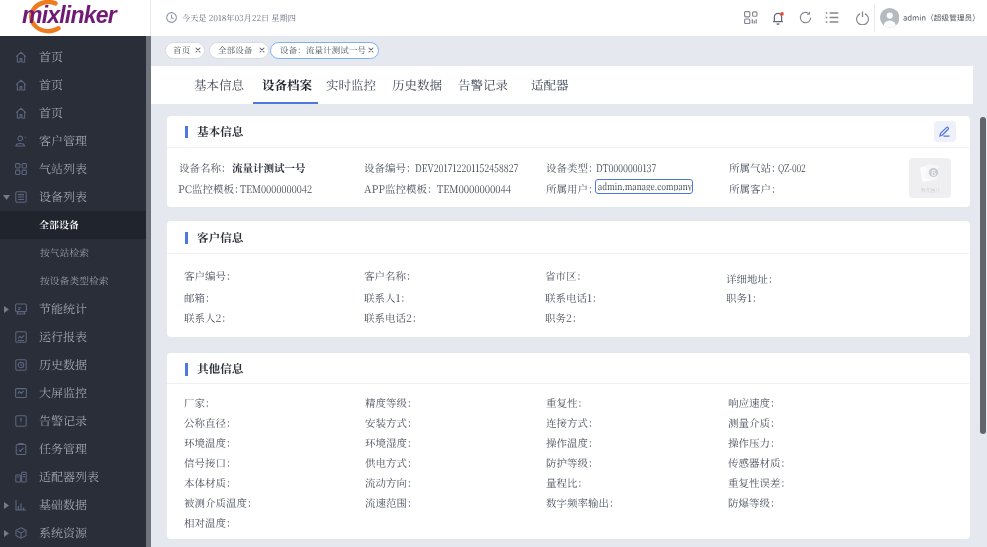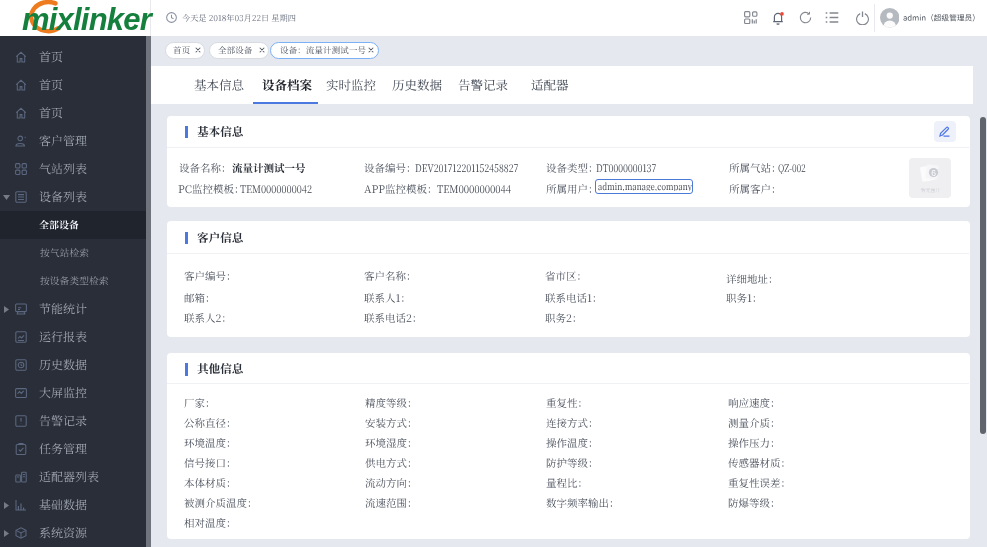--- a/index.html
+++ b/index.html
@@ -1,20 +1,20 @@
 <!DOCTYPE html>
 <html><head><meta charset="utf-8"><style>
 *{margin:0;padding:0;box-sizing:border-box}
 html,body{width:987px;height:547px;overflow:hidden;background:#e6e8ef;font-family:"Liberation Sans",sans-serif}
 .t{position:absolute;display:block}
 .header{position:absolute;left:0;top:0;width:987px;height:36px;background:#fff}
 .sidebar{position:absolute;left:0;top:36px;width:146px;height:511px;background:#2a2e38}
 .sidescroll{position:absolute;left:146px;top:36px;width:5px;height:511px;background:#70747c}
 .hdivider{position:absolute;width:1px;background:#e8e9ee}
-.logo{position:absolute;left:22px;top:1.5px;font-family:"Liberation Sans",sans-serif;font-weight:bold;font-style:italic;font-size:31px;letter-spacing:-0.8px;color:#15803d}
+.logo{position:absolute;left:22px;top:1.5px;font-family:"Liberation Sans",sans-serif;font-weight:bold;font-style:italic;font-size:23px;letter-spacing:-0.8px;color:#701a75}
 .actrow{position:absolute;left:0;width:146px;height:28px;background:#20242d}
 .pill{position:absolute;top:42px;height:16.5px;background:#fff;border:1px solid #d8dbe2;border-radius:8.5px}
 .pillb{border:1px solid #7cb1f5}
 .tabbar{position:absolute;left:151px;top:65.5px;width:822px;height:38.5px;background:#fff}
 .card{position:absolute;left:166.5px;width:803px;background:#fff;border-radius:4px}
 </style></head><body>
 <svg width="0" height="0" style="position:absolute">
     <defs>
       <path id="g1" d="M41 31L40 32C44 36 50 44 52 50C60 55 65 40 41 31ZM52 7C59 24 75 39 92 49C92 47 95 44 98 44L98 43C79 34 63 20 54 6C56 6 58 5 58 4L46 1C41 17 20 40 2 52L3 53C23 43 42 24 52 7ZM73 55L16 55L17 58L73 58C66 68 57 82 49 92C52 94 54 94 56 94C64 84 74 68 80 60C82 59 84 59 85 58L78 51Z"></path>
       <path id="g2" d="M86 34L81 40L51 40C52 32 52 24 53 15L87 15C88 15 89 14 90 13C86 10 80 5 80 5L75 12L12 12L13 15L45 15C45 24 45 32 44 40L6 40L7 43L44 43C41 63 32 80 4 92L5 94C38 82 48 65 51 43C54 61 62 81 90 94C91 90 93 89 97 89L97 87C68 76 57 60 53 43L93 43C94 43 95 43 96 42C92 38 86 34 86 34Z"></path>

